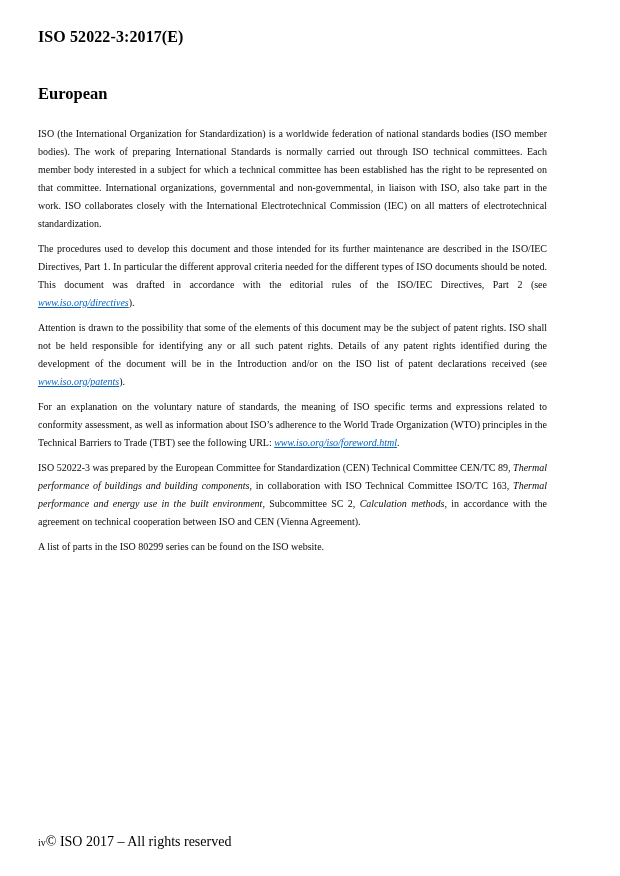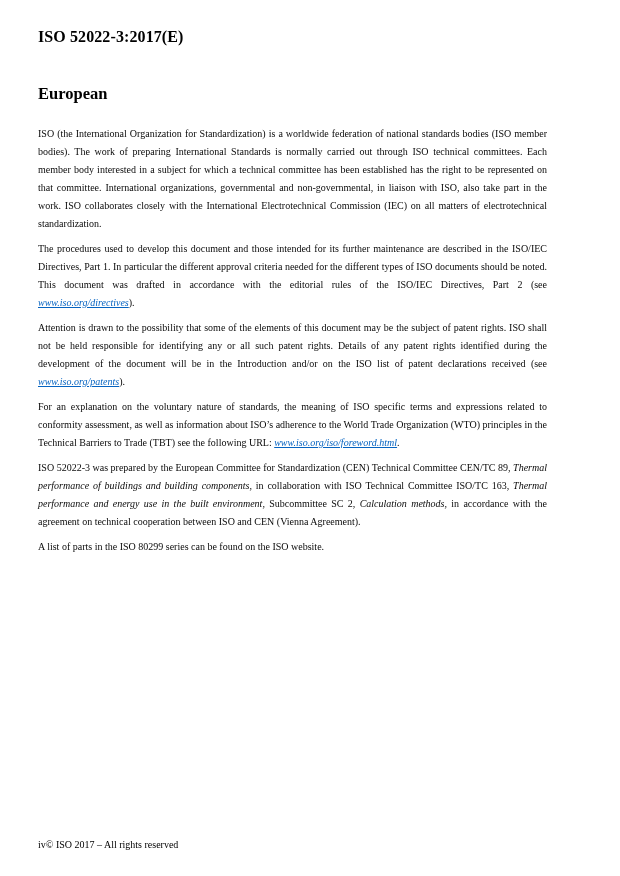--- a/index.html
+++ b/index.html
@@ -49,21 +49,21 @@
   em.doc-italic { }
   .footer {
     position: absolute;
     left: 38px;
     right: 34px;
     bottom: 26px;
     display: flex;
     align-items: baseline;
   }
   .footer .page-number { font-size: 10px; }
-  .footer .copyright { font-size: 10px; margin-top: 44px; }
+  .footer .copyright { font-size: 14px; margin-top: 44px; }
 </style>
 </head>
 <body>
 
 <div class="page">
 
   <div class="doc-reference">ISO 52022-3:2017(E)</div>
 
   <div class="content">
 

